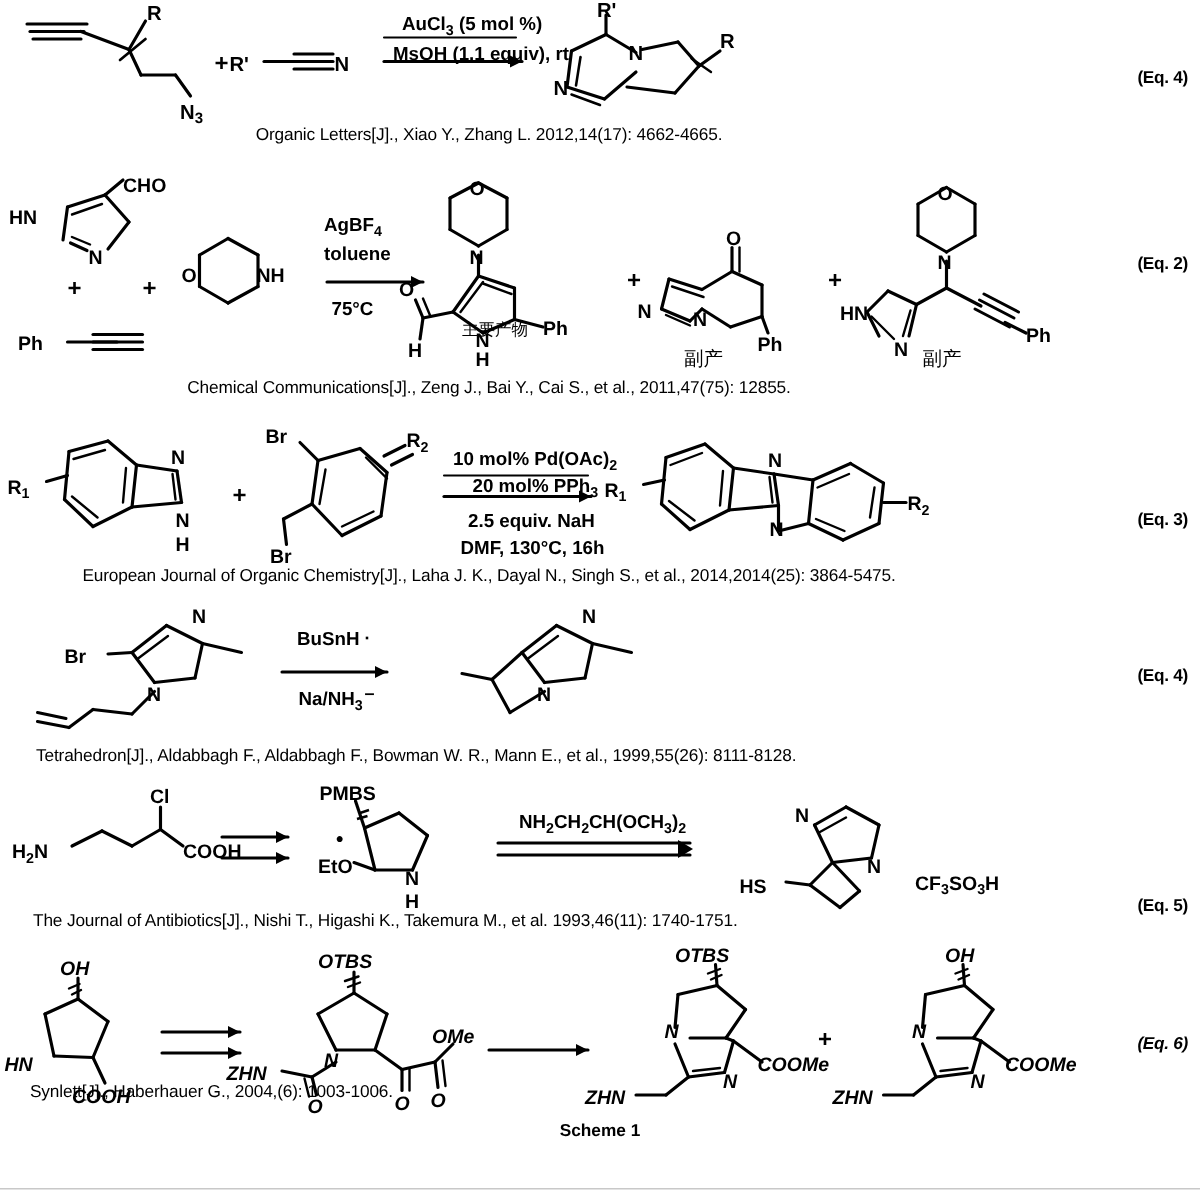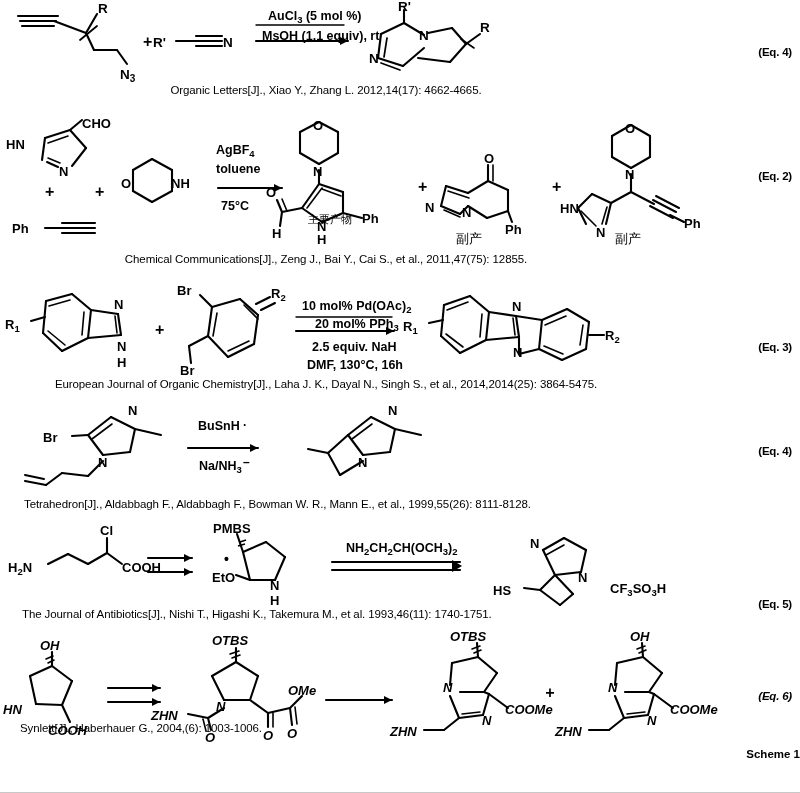--- a/index.html
+++ b/index.html
@@ -563,15 +563,15 @@
         <text x="670" y="84">COOMe</text>
       </g>
       <polygon points="160,58 152,54 152,62" fill="#000"></polygon>
       <polygon points="160,72 152,68 152,76" fill="#000"></polygon>
       <polygon points="392,70 384,66 384,74" fill="#000"></polygon>
     </svg>
     <div class="eqlabel" style="top:60px;">(Eq. 6)</div>
   </div>
   <div class="cite leftish" style="top:722px;padding-left:20px;">Synlett[J]., Haberhauer G., 2004,(6): 1003-1006.</div>
 
-  <div class="scheme-title" style="top:748px;text-align:right;">Scheme 1</div>
+  <div class="scheme-title" style="top:748px;">Scheme 1</div>
   <div class="bottomrule"></div>
 </div>
 
 </body></html>

